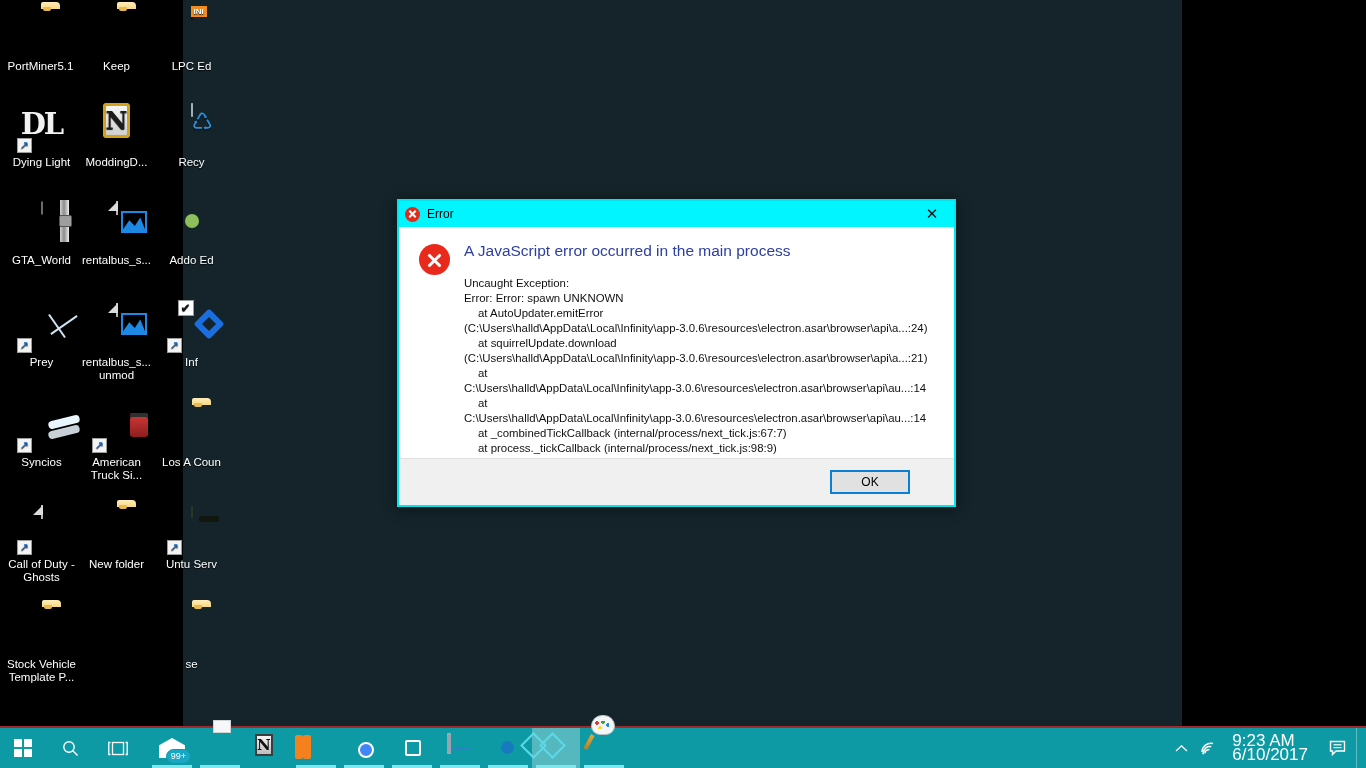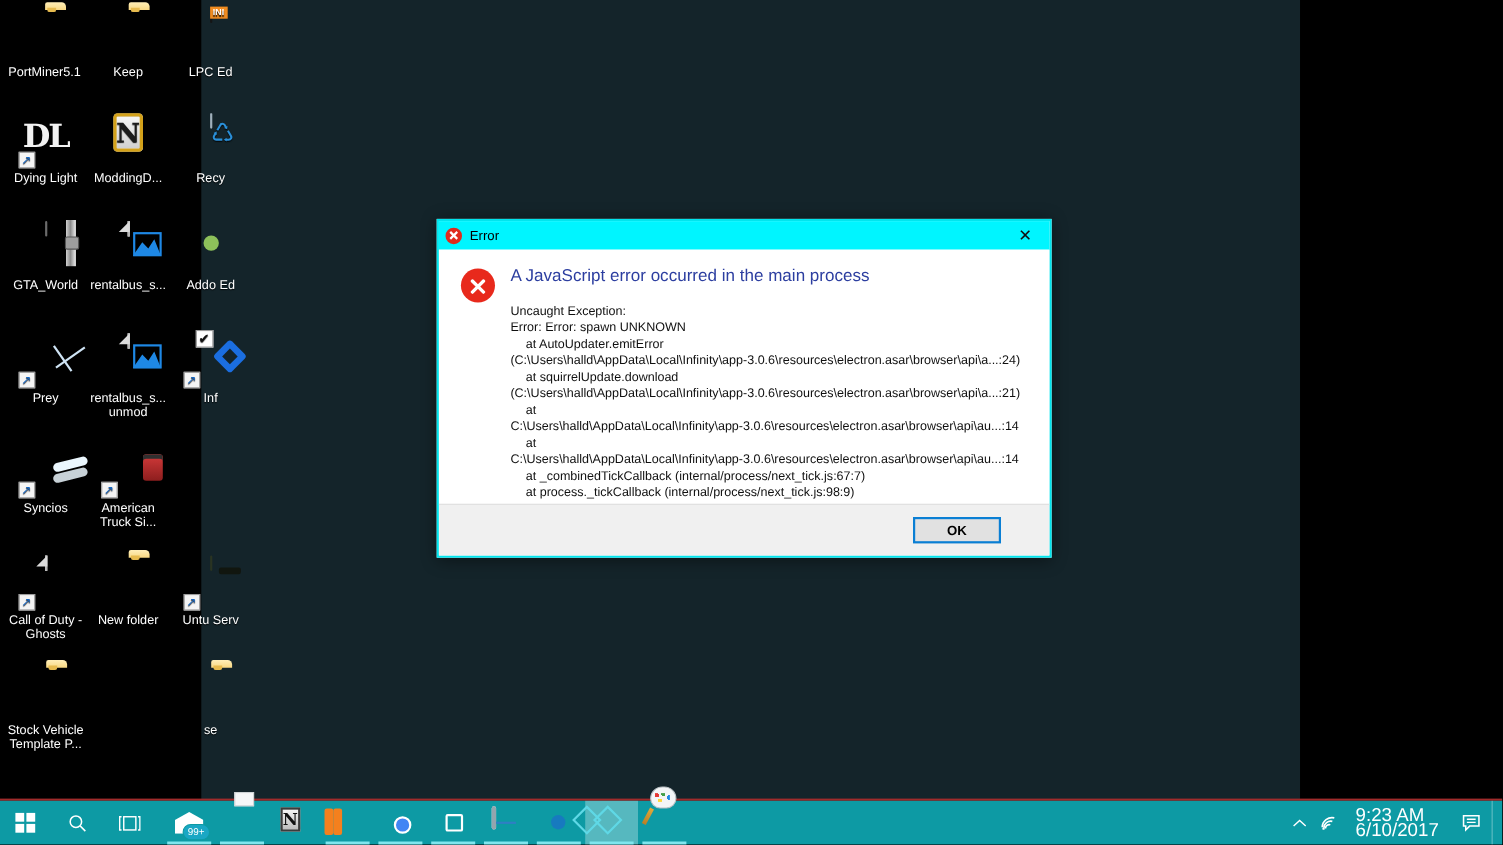--- a/index.html
+++ b/index.html
@@ -321,21 +321,20 @@
   #dialog-stack .ln { display:block; }
   #dialog-stack .ind { padding-left: 14px; }
 
   #dialog-footer {
     height: 47px;
     background:#f0f0f0;
     border-top: 1px solid #dfdfdf;
     display:flex; align-items:center; justify-content:flex-end;
     padding-right: 44px;
     flex: none;
-    font-weight: bold;
   }
   #ok-button {
     width: 80px; height: 24px;
     background:#e1e1e1;
     border: 2px solid #0a7fd4;
     color:#000; font-size:12px;
     font-family:"Liberation Sans", sans-serif;
     cursor: default;
     display:flex; align-items:center; justify-content:center;
   }
@@ -560,20 +559,24 @@
         <span class="label">Inf</span>
       </div>
       <div class="desktop-icon" style="left: 4px; top: 400px;">
         <span class="glyph"><span class="ico-syncios"></span><span class="shortcut-arrow">↗</span></span>
         <span class="label">Syncios</span>
       </div>
       <div class="desktop-icon" style="left: 79px; top: 400px;">
         <span class="glyph"><span class="ico-ats"></span><span class="shortcut-arrow">↗</span></span>
         <span class="label">American Truck Si...</span>
       </div>
+      <div class="desktop-icon" style="left: 154px; top: 400px;">
+        <span class="glyph"><span class="ico-folder"></span></span>
+        <span class="label">Los A Coun</span>
+      </div>
       <div class="desktop-icon" style="left: 4px; top: 502px;">
         <span class="glyph"><span class="ico-doc"></span><span class="shortcut-arrow">↗</span></span>
         <span class="label">Call of Duty - Ghosts</span>
       </div>
       <div class="desktop-icon" style="left: 79px; top: 502px;">
         <span class="glyph"><span class="ico-folder"></span></span>
         <span class="label">New folder</span>
       </div>
       <div class="desktop-icon" style="left: 154px; top: 502px;">
         <span class="glyph"><span class="ico-untu"></span><span class="shortcut-arrow">↗</span></span>

